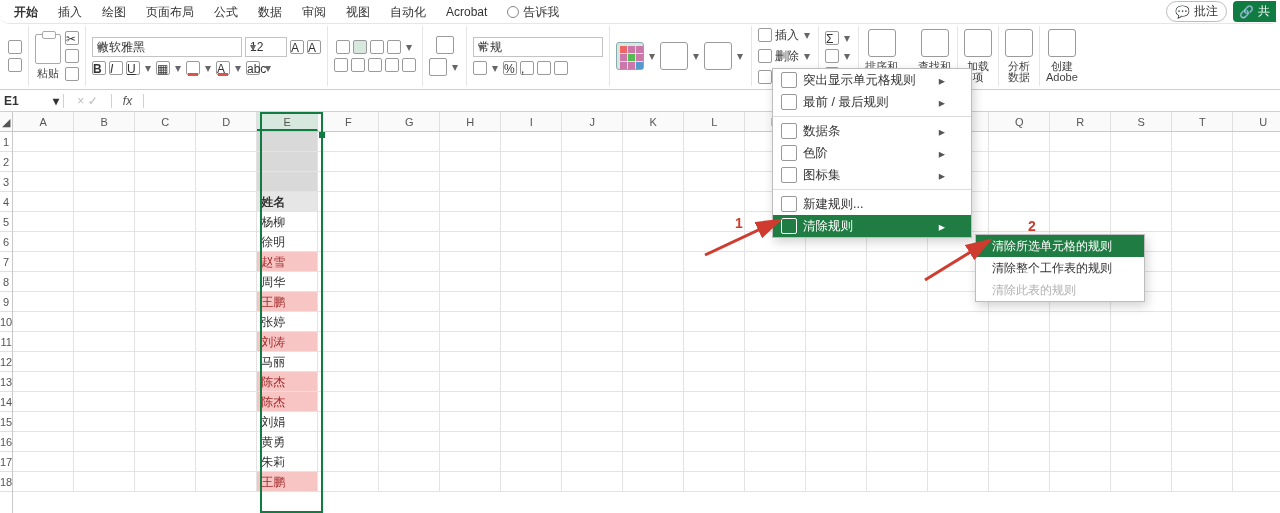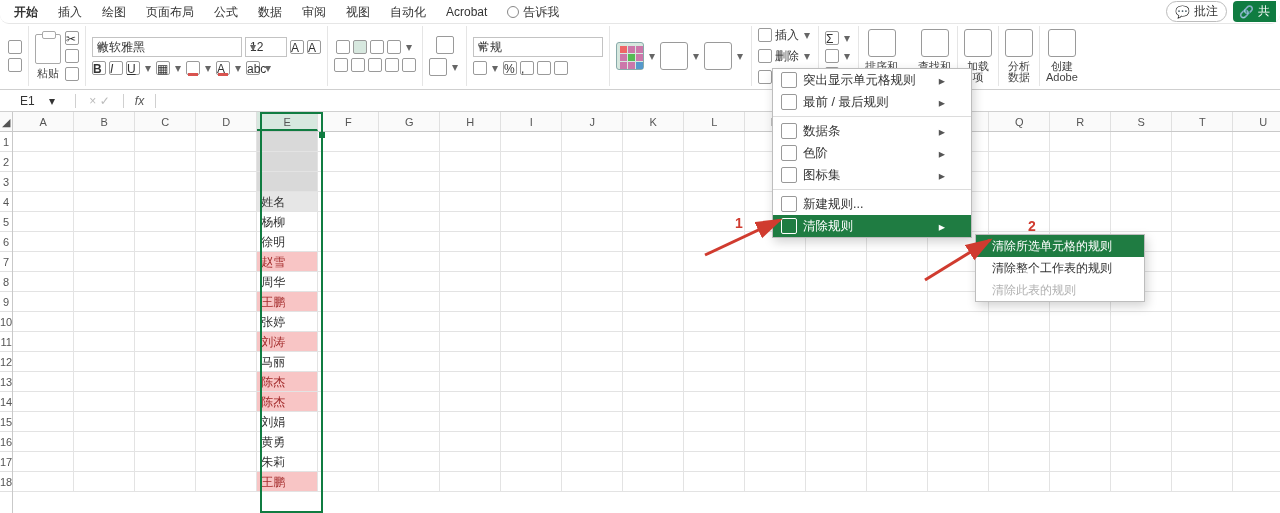--- a/index.html
+++ b/index.html
@@ -47,40 +47,40 @@
   .clip{display:flex;align-items:center;gap:4px;}
   .pasteIcon{width:26px;height:30px;border:1px solid #a9a9a9;border-radius:2px;position:relative;background:#fff;}
   .pasteIcon::before{content:"";position:absolute;top:-4px;left:6px;width:12px;height:6px;border:1px solid #a9a9a9;border-radius:2px;background:#fff;}
 
   
   .ubar{position:relative;}
   .ubar::after{content:"";position:absolute;left:1px;right:1px;bottom:-2px;height:3px;background:#d9534f;}
 
   
   .nfx{display:flex;align-items:center;height:22px;border-bottom:1px solid #d0d0d0;}
-  .namebox{width:76px;border-right:1px solid #d0d0d0;padding:0 20px;display:flex;align-items:center;justify-content:space-between;}
+  .namebox{width:64px;border-right:1px solid #d0d0d0;padding:0 4px;display:flex;align-items:center;justify-content:space-between;font-weight:bold;}
   .fxsym{width:32px;text-align:center;font-style:italic;color:#555;border-right:1px solid #d0d0d0;}
   .fxinput{flex:1;padding:0 4px;}
 
   
   .sheet{position:relative;display:flex;}
   .rownums{width:17px;border-right:1px solid #c9c9c9;}
   .rowhead{height:20px;line-height:20px;text-align:center;border-bottom:1px solid #e0e0e0;background:#fff;color:#555;font-size:11px;}
   .rowhead.top{background:#fafafa;border-bottom:1px solid #c9c9c9;}
   .gridwrap{position:relative;flex:1;}
   .colheads{display:flex;height:20px;background:#fafafa;border-bottom:1px solid #c9c9c9;}
   .ch{width:61px;text-align:center;line-height:20px;border-right:1px solid #e0e0e0;color:#555;font-size:11px;}
   .ch.selCol{background:#d7e8df;border-bottom:2px solid #107c41;}
   .rows{position:relative;}
   .gr{display:flex;height:20px;}
   .gc{width:61px;border-right:1px solid var(--gridLine);border-bottom:1px solid var(--gridLine);background:#fff;}
   
   .gc.nameCell{padding:0 4px;line-height:20px;font-size:12px;}
   .gc.pinkCell{background:var(--pink);color:var(--pinkDk);}
-  .gc.headerCell{background:#e6e6e6;font-weight:400;}
+  .gc.headerCell{background:#e6e6e6;font-weight:700;}
 
   
   .marquee{position:absolute;left:calc(17px + 61px*4 - 1px);top:0;width:63px;bottom:0;border:2px solid #107c41;pointer-events:none;}
   .marquee .handle{position:absolute;right:-4px;top:18px;width:6px;height:6px;background:#107c41;}
 
   
   .menu{position:absolute;background:#fff;border:1px solid #bdbdbd;box-shadow:2px 4px 10px rgba(0,0,0,0.18);font-size:12.5px;}
   .menu .mi{display:flex;align-items:center;height:22px;padding:0 26px 0 8px;gap:6px;white-space:nowrap;}
   .menu .mi .micon{width:16px;height:16px;border:1px solid #999;border-radius:2px;}
   .menu .mi .sub{margin-left:auto;color:#555;}

